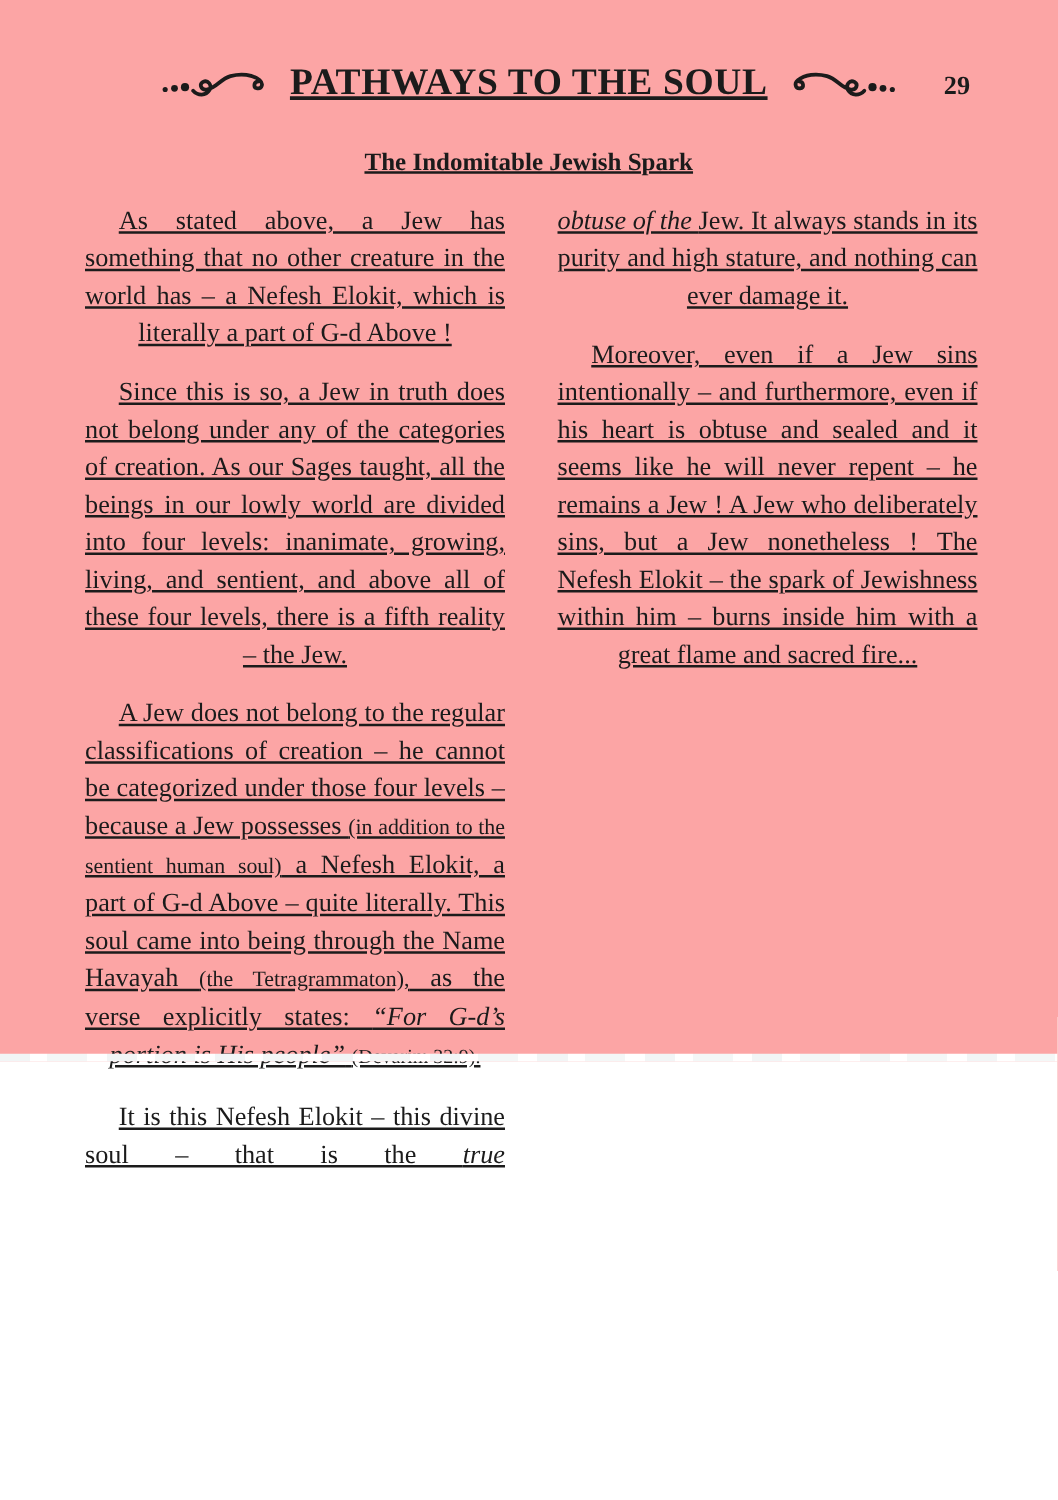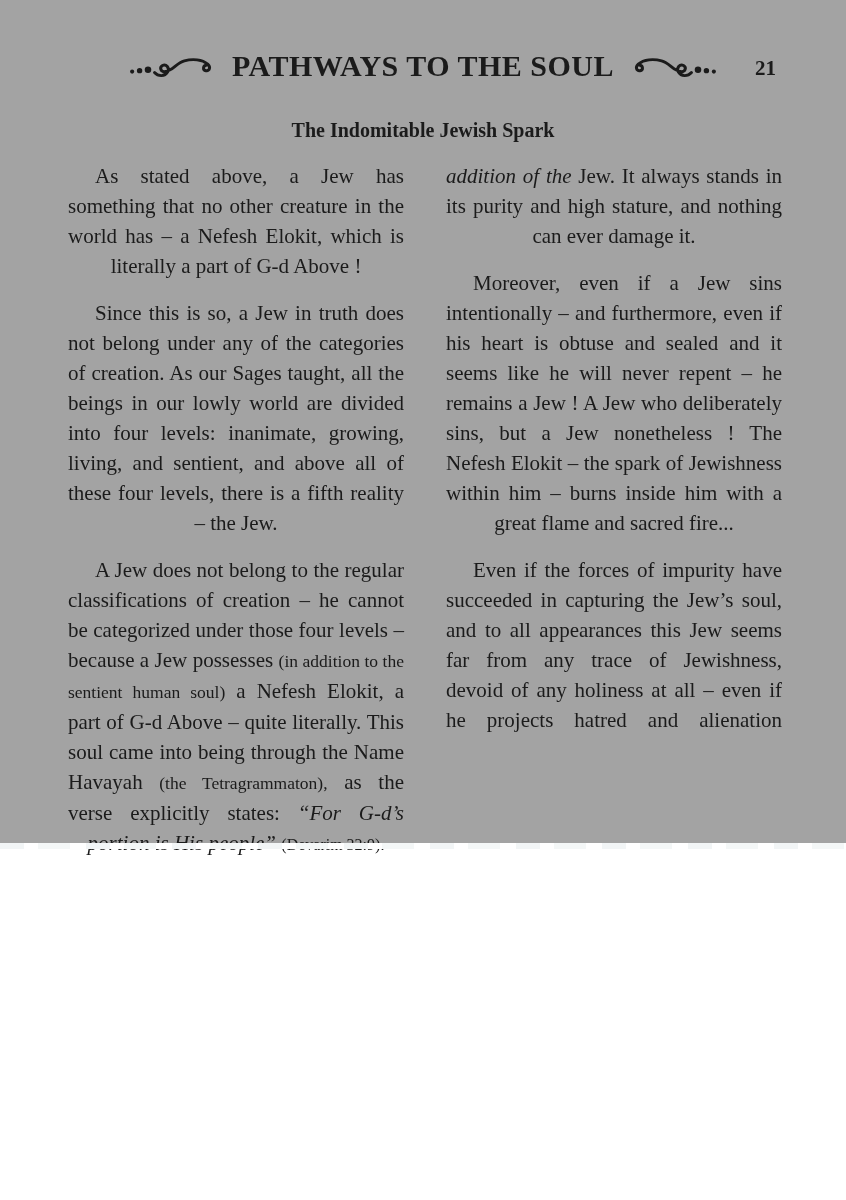--- a/index.html
+++ b/index.html
@@ -3,21 +3,21 @@
 <meta charset="utf-8">
 <style>
   html, body { margin: 0; padding: 0; }
   body {
     width: 846px; height: 1200px;
     background: #ffffff;
     font-family: "Liberation Serif", "DejaVu Serif", serif;
     color: #1b1b1b;
     overflow: hidden;
   }
-  .page { position: relative; width: 846px; height: 849px; background: #a3a3a3; }
+  .page { position: relative; width: 846px; height: 849px; background: #fca5a5; text-decoration: underline; }
 
   .header-row {
     padding-top: 48px;
     display: flex;
     justify-content: center;
     align-items: center;
     gap: 7px;
     position: relative;
   }
   .title {
@@ -110,33 +110,33 @@
     <h1 class="title">PATHWAYS TO THE SOUL</h1>
     <span class="orn orn-r">
       <svg viewBox="0 0 104 30" width="98" height="28" aria-hidden="true">
         <circle cx="5" cy="21" r="2.2"></circle>
         <circle cx="13" cy="20" r="2.9"></circle>
         <circle cx="22" cy="19" r="3.5"></circle>
         <path d="M29,22 C33,26.5 40,26.5 43,21.5 C45.5,17 41.5,12.5 37.5,14.5 C34,16.5 35.5,21.5 40.5,21 C49,20 52,12 61,9.5 C70,7 80,8 86,13 C89.5,16 88,20.5 84,20 C80.5,19.5 80.5,14.5 85,14"></path>
       </svg>
     </span>
   </div>
-  <span class="pagenum">21</span>
+  <span class="pagenum">29</span>
 
 
   <h2 class="section-title">The Indomitable Jewish Spark</h2>
 
   <div class="columns">
     <div class="col" id="col-left">
         <p class="para indent last-center"><span class="run-n">As stated above, a Jew has something that no other creature in the world has – a Nefesh Elokit, which is literally a part of G-d Above&nbsp;!</span></p>
         <p class="para indent last-center"><span class="run-n">Since this is so, a Jew in truth does not belong under any of the categories of creation. As our Sages taught, all the beings in our lowly world are divided into four levels: inanimate, growing, living, and sentient, and above all of these four levels, there is a fifth reality – the Jew.</span></p>
         <p class="para indent last-center"><span class="run-n">A Jew does not belong to the regular classifications of creation – he cannot be categorized under those four levels – because a Jew possesses </span><span class="run-sm">(in addition to the sentient human soul)</span><span class="run-n"> a Nefesh Elokit, a part of G-d Above – quite literally. This soul came into being through the Name Havayah </span><span class="run-sm">(the Tetragrammaton),</span><span class="run-n"> as the verse explicitly states: </span><span class="run-i">“For G-d’s portion is His people”</span><span class="run-n"> </span><span class="run-sm2">(Devarim 32:9).</span></p>
+        <p class="para indent last-justify"><span class="run-n">It is this Nefesh Elokit – this divine soul – that is the </span><span class="run-i">true</span></p>
       </div>
     <div class="col" id="col-right">
-        <p class="para last-center"><span class="run-i">addition of the </span><span class="run-n">Jew. It always stands in its purity and high stature, and nothing can ever damage it.</span></p>
+        <p class="para last-center"><span class="run-i">obtuse of the </span><span class="run-n">Jew. It always stands in its purity and high stature, and nothing can ever damage it.</span></p>
         <p class="para indent last-center"><span class="run-n">Moreover, even if a Jew sins intentionally – and furthermore, even if his heart is obtuse and sealed and it seems like he will never repent – he remains a Jew&nbsp;! A Jew who deliberately sins, but a Jew nonetheless&nbsp;! The Nefesh Elokit – the spark of Jewishness within him – burns inside him with a great flame and sacred fire...</span></p>
-        <p class="para indent last-justify"><span class="run-n">Even if the forces of impurity have succeeded in capturing the Jew’s soul, and to all appearances this Jew seems far from any trace of Jewishness, devoid of any holiness at all – even if he projects hatred and alienation</span></p>
       </div>
   </div>
 
   <div class="scan-edge"></div>
 
 </div>
 
 </body></html>

